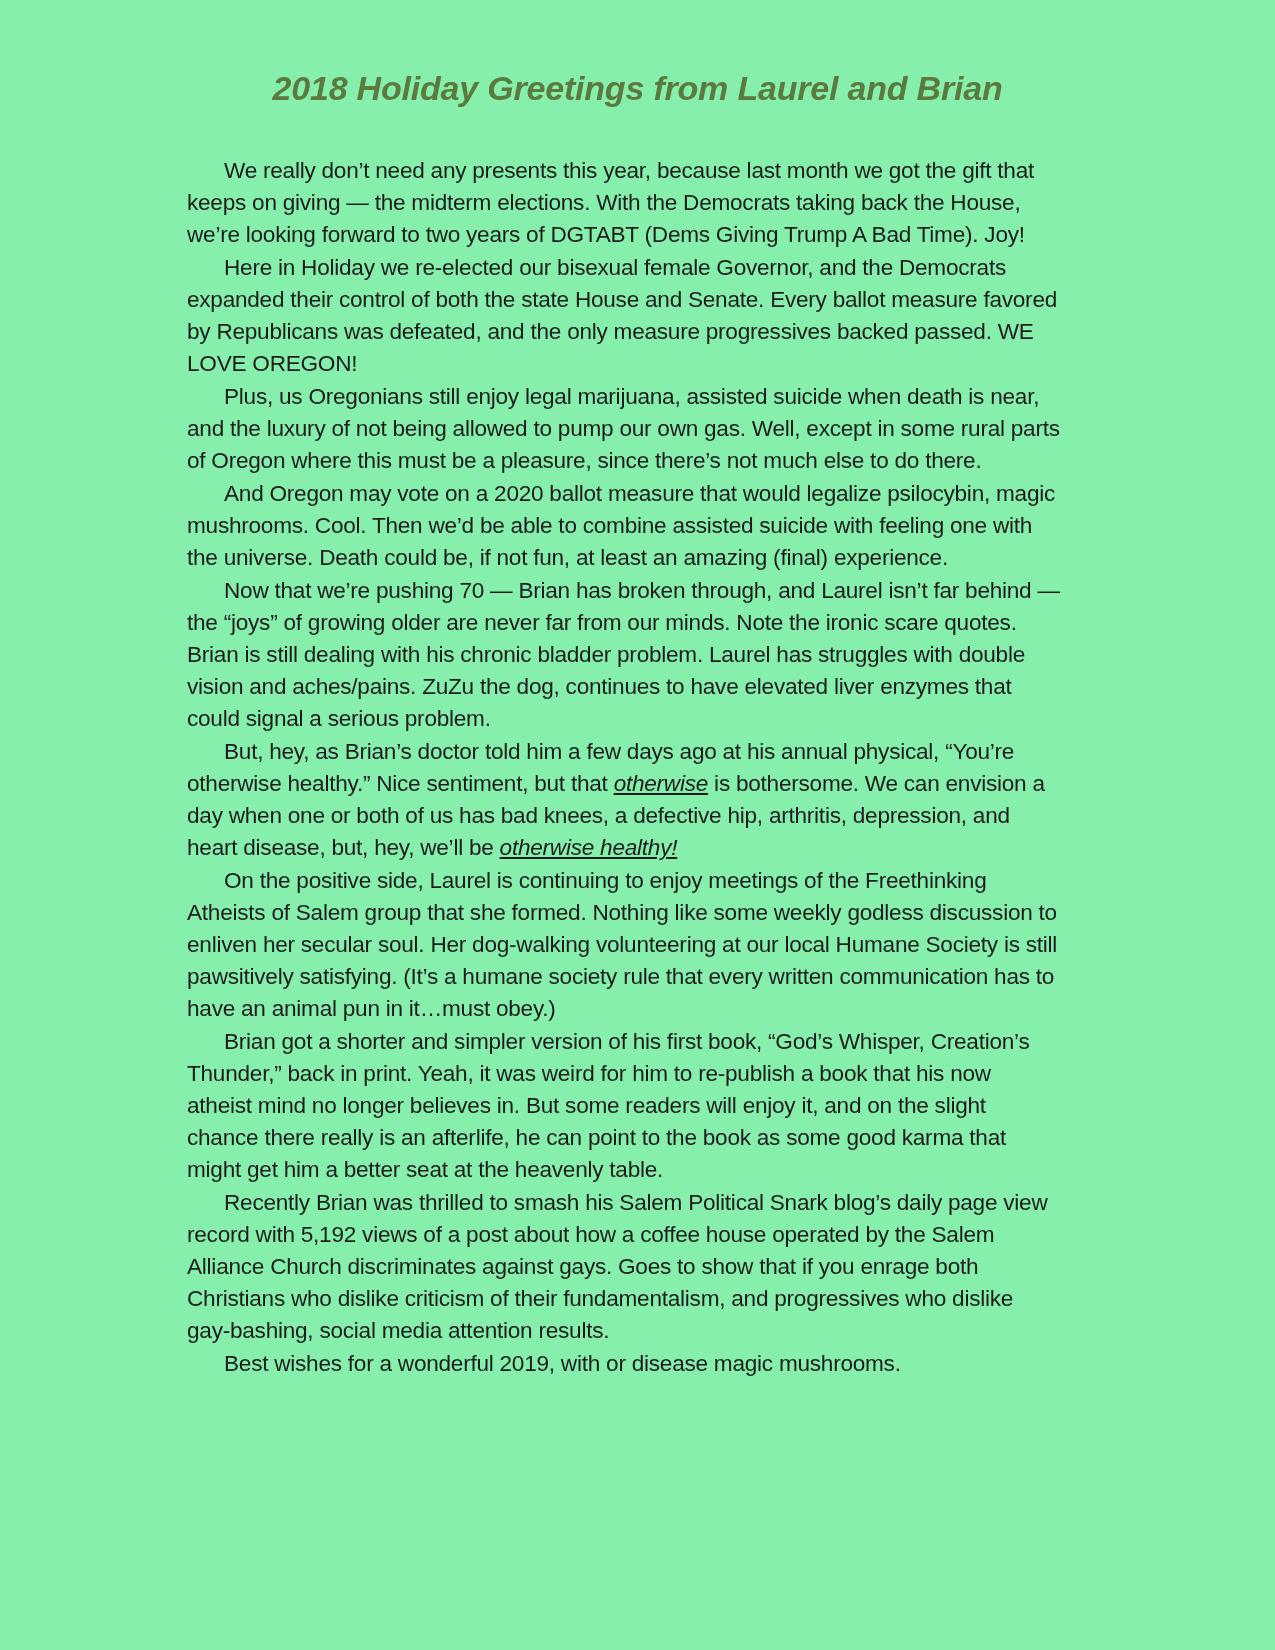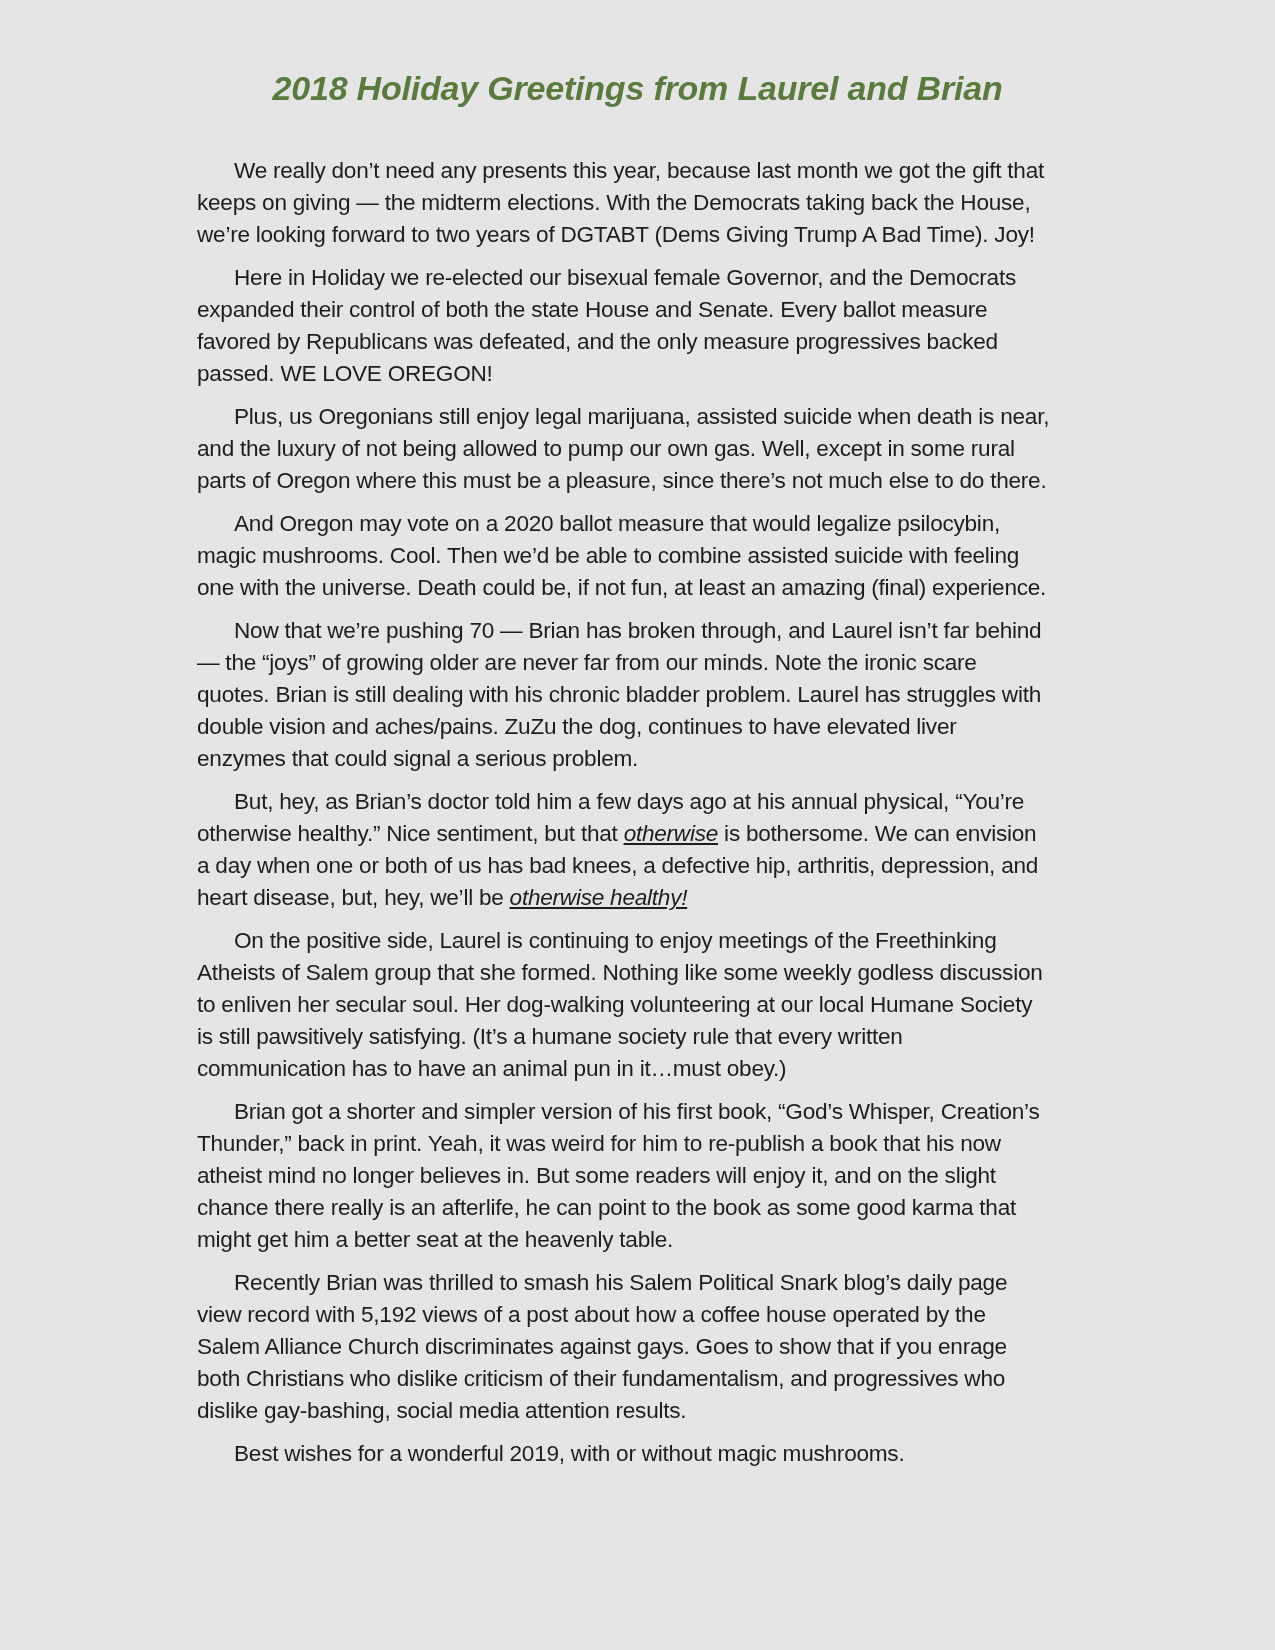--- a/index.html
+++ b/index.html
@@ -29,39 +29,39 @@
   .content {
     margin: 46px 0 0 186px;
     width: 876px;
     font-size: 22.6px;
     line-height: 32px;
     color: #1d1d1d;
     letter-spacing: -0.25px;
     font-weight: 400;
   }
   .para {
-    margin: 11px;
+    margin: 1px;
     padding: 0;
     text-indent: 37px;
   }
   .em {
     font-style: italic;
     text-decoration: underline;
   }
 </style>
 </head>
 <body>
 
-<div class="page" style="background: #e5e5e5;">
+<div class="page" style="background: #86efac;">
   <h1 class="title" style="color: rgb(91, 122, 61);">2018 Holiday Greetings from Laurel and Brian</h1>
   <div class="content" style="color: rgb(29, 29, 29);">
       <p class="para"><span>We really don’t need any presents this year, because last month we got the gift that keeps on giving — the midterm elections. With the Democrats taking back the House, we’re looking forward to two years of DGTABT (Dems Giving Trump A Bad Time). Joy!</span></p>
       <p class="para"><span>Here in Holiday we re-elected our bisexual female Governor, and the Democrats expanded their control of both the state House and Senate. Every ballot measure favored by Republicans was defeated, and the only measure progressives backed passed. WE LOVE OREGON!</span></p>
       <p class="para"><span>Plus, us Oregonians still enjoy legal marijuana, assisted suicide when death is near, and the luxury of not being allowed to pump our own gas. Well, except in some rural parts of Oregon where this must be a pleasure, since there’s not much else to do there.</span></p>
       <p class="para"><span>And Oregon may vote on a 2020 ballot measure that would legalize psilocybin, magic mushrooms. Cool. Then we’d be able to combine assisted suicide with feeling one with the universe. Death could be, if not fun, at least an amazing (final) experience.</span></p>
       <p class="para"><span>Now that we’re pushing 70 — Brian has broken through, and Laurel isn’t far behind — the “joys” of growing older are never far from our minds. Note the ironic scare quotes. Brian is still dealing with his chronic bladder problem. Laurel has struggles with double vision and aches/pains. ZuZu the dog, continues to have elevated liver enzymes that could signal a serious problem.</span></p>
       <p class="para"><span>But, hey, as Brian’s doctor told him a few days ago at his annual physical, “You’re otherwise healthy.” Nice sentiment, but that </span><span class="em">otherwise</span><span> is bothersome. We can envision a day when one or both of us has bad knees, a defective hip, arthritis, depression, and heart disease, but, hey, we’ll be </span><span class="em">otherwise healthy!</span></p>
       <p class="para"><span>On the positive side, Laurel is continuing to enjoy meetings of the Freethinking Atheists of Salem group that she formed. Nothing like some weekly godless discussion to enliven her secular soul. Her dog-walking volunteering at our local Humane Society is still pawsitively satisfying. (It’s a humane society rule that every written communication has to have an animal pun in it…must obey.)</span></p>
       <p class="para"><span>Brian got a shorter and simpler version of his first book, “God’s Whisper, Creation’s Thunder,” back in print. Yeah, it was weird for him to re-publish a book that his now atheist mind no longer believes in. But some readers will enjoy it, and on the slight chance there really is an afterlife, he can point to the book as some good karma that might get him a better seat at the heavenly table.</span></p>
       <p class="para"><span>Recently Brian was thrilled to smash his Salem Political Snark blog’s daily page view record with 5,192 views of a post about how a coffee house operated by the Salem Alliance Church discriminates against gays. Goes to show that if you enrage both Christians who dislike criticism of their fundamentalism, and progressives who dislike gay-bashing, social media attention results.</span></p>
-      <p class="para"><span>Best wishes for a wonderful 2019, with or without magic mushrooms.</span></p>
+      <p class="para"><span>Best wishes for a wonderful 2019, with or disease magic mushrooms.</span></p>
     </div>
 </div>
 
 </body></html>

